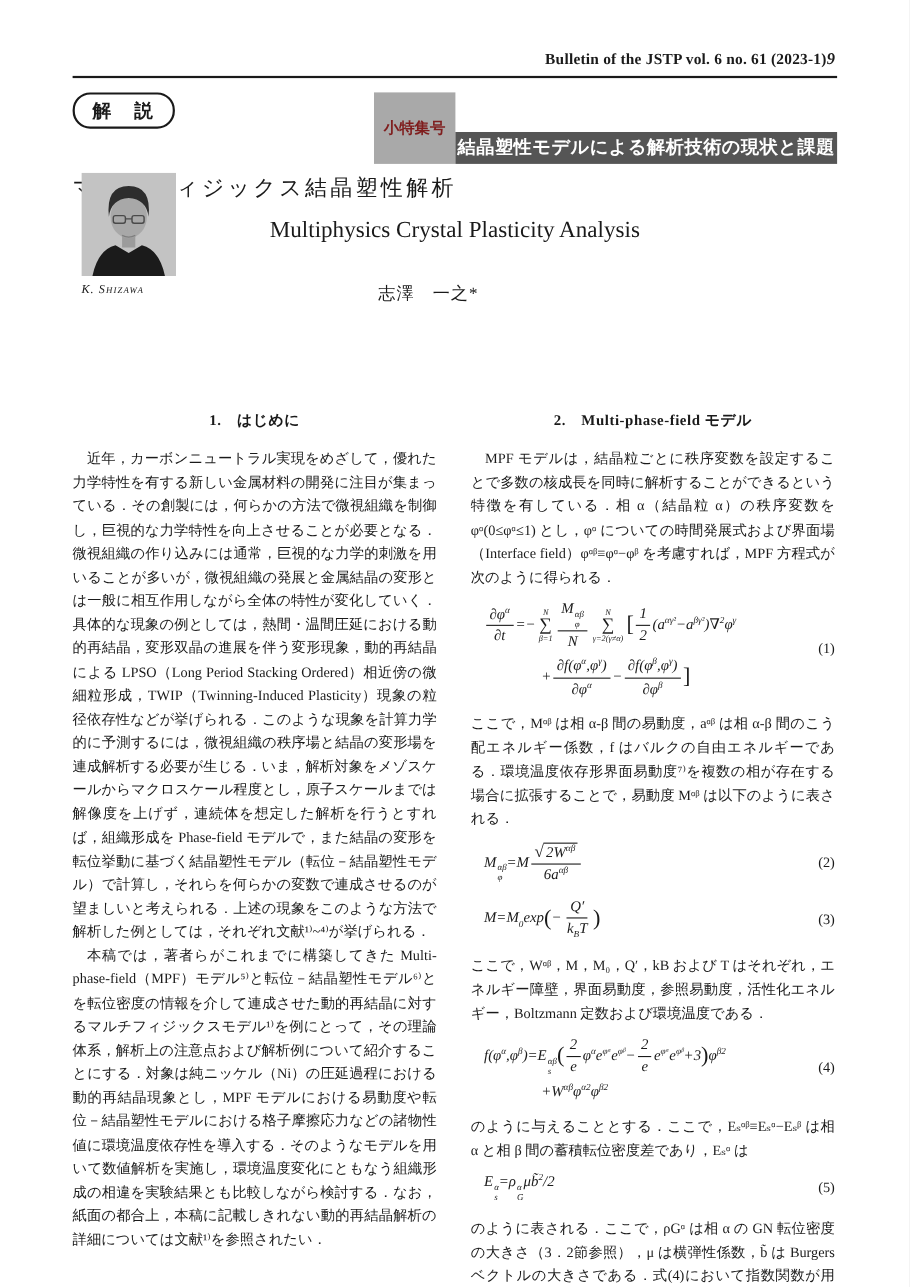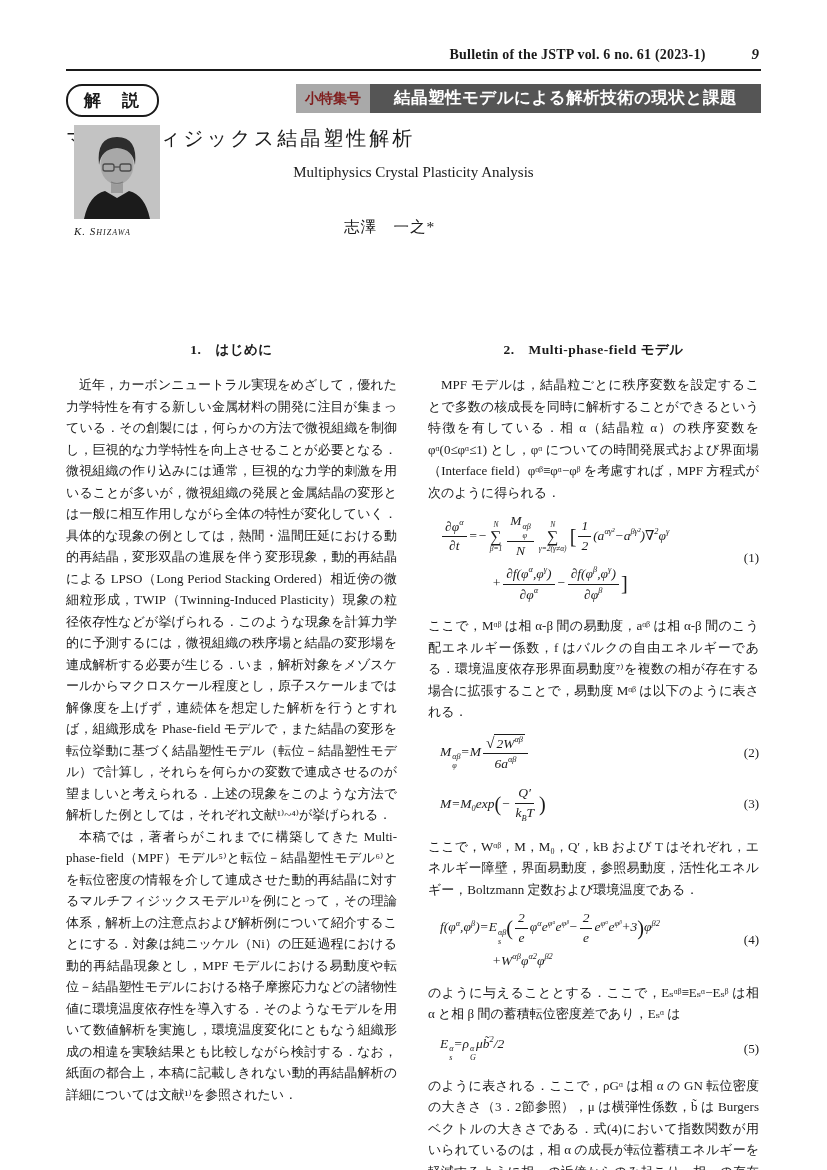--- a/index.html
+++ b/index.html
@@ -8,41 +8,41 @@
     position:relative;
     width:827px; height:1170px;
     margin:0 auto;
     background:#ffffff;
     font-family:"Liberation Serif","DejaVu Serif",serif;
     color:#1a1a1a;
     padding:46px 66px 0 66px;
     overflow:hidden;
   }
   
-  .header { display:flex; justify-content:flex-end; align-items:baseline; gap:46px; padding-right:2px; }
+  .header { display:flex; justify-content:flex-end; align-items:baseline; padding-right:2px; }
   .journal-ref { font-weight:bold; font-size:14px; letter-spacing:0.2px; }
   .page-num-top { font-weight:bold; font-style:italic; font-size:15px; }
   .header-rule { border:none; border-top:2px solid #1a1a1a; margin-top:6px; }
   
   .badge-row { display:flex; justify-content:space-between; align-items:flex-start; margin-top:13px; }
   .kaisetsu-badge {
     display:inline-block; border:2px solid #1a1a1a; border-radius:16px;
     padding:3px 16px; font-size:17px; font-weight:bold; letter-spacing:2px;
     font-family:"Liberation Sans","DejaVu Sans",sans-serif;
   }
   .special { display:flex; font-family:"Liberation Sans","DejaVu Sans",sans-serif; font-weight:bold; }
   .special-label { background:#a9a9a9; color:#7f1d1d; font-size:14px; padding:4px 9px; display:flex; align-items:center; }
-  .special-title { background:#555555; color:#ffffff; font-size:16.5px; padding:3px 24px 4px; letter-spacing:0.5px; }
+  .special-title { background:#555555; color:#ffffff; font-size:16.5px; padding:3px 2px 4px; letter-spacing:0.5px;margin-top:36px; }
   
   .title-area { position:relative; margin-top:8px; height:190px; }
   .photo-wrap { position:absolute; left:8px; top:0; width:62px; text-align:center; }
   .photo-wrap svg { display:block; width:86px; height:94px; }
   .photo-caption { margin-top:6px; font-size:11px; font-style:italic; font-variant:small-caps; letter-spacing:1px; text-align:left; }
   .title-ja { text-align:left; font-size:20px; letter-spacing:3px; margin-top:4px; }
-  .title-en { text-align:center; font-size:15px; margin-top:12px; }
+  .title-en { text-align:center; font-size:21px; margin-top:12px; }
   .author-line { text-align:center; padding-right:48px; margin-top:36px; font-size:15.5px; letter-spacing:1px; }
   
   .columns { display:flex; gap:31px; margin-top:26px; min-height:712px; }
   .col { width:331px; flex:0 0 331px; }
   .col-left { display:flex; flex-direction:column; }
   .sec-heading { text-align:center; font-weight:bold; font-size:13.5px; margin-bottom:15px;
                  font-family:"Liberation Serif","DejaVu Serif",serif; letter-spacing:0.5px; }
   p.body { font-size:13px; line-height:21.5px; text-align:justify; }
   p.ind { text-indent:1em; }
   p.noind { text-indent:0; }

